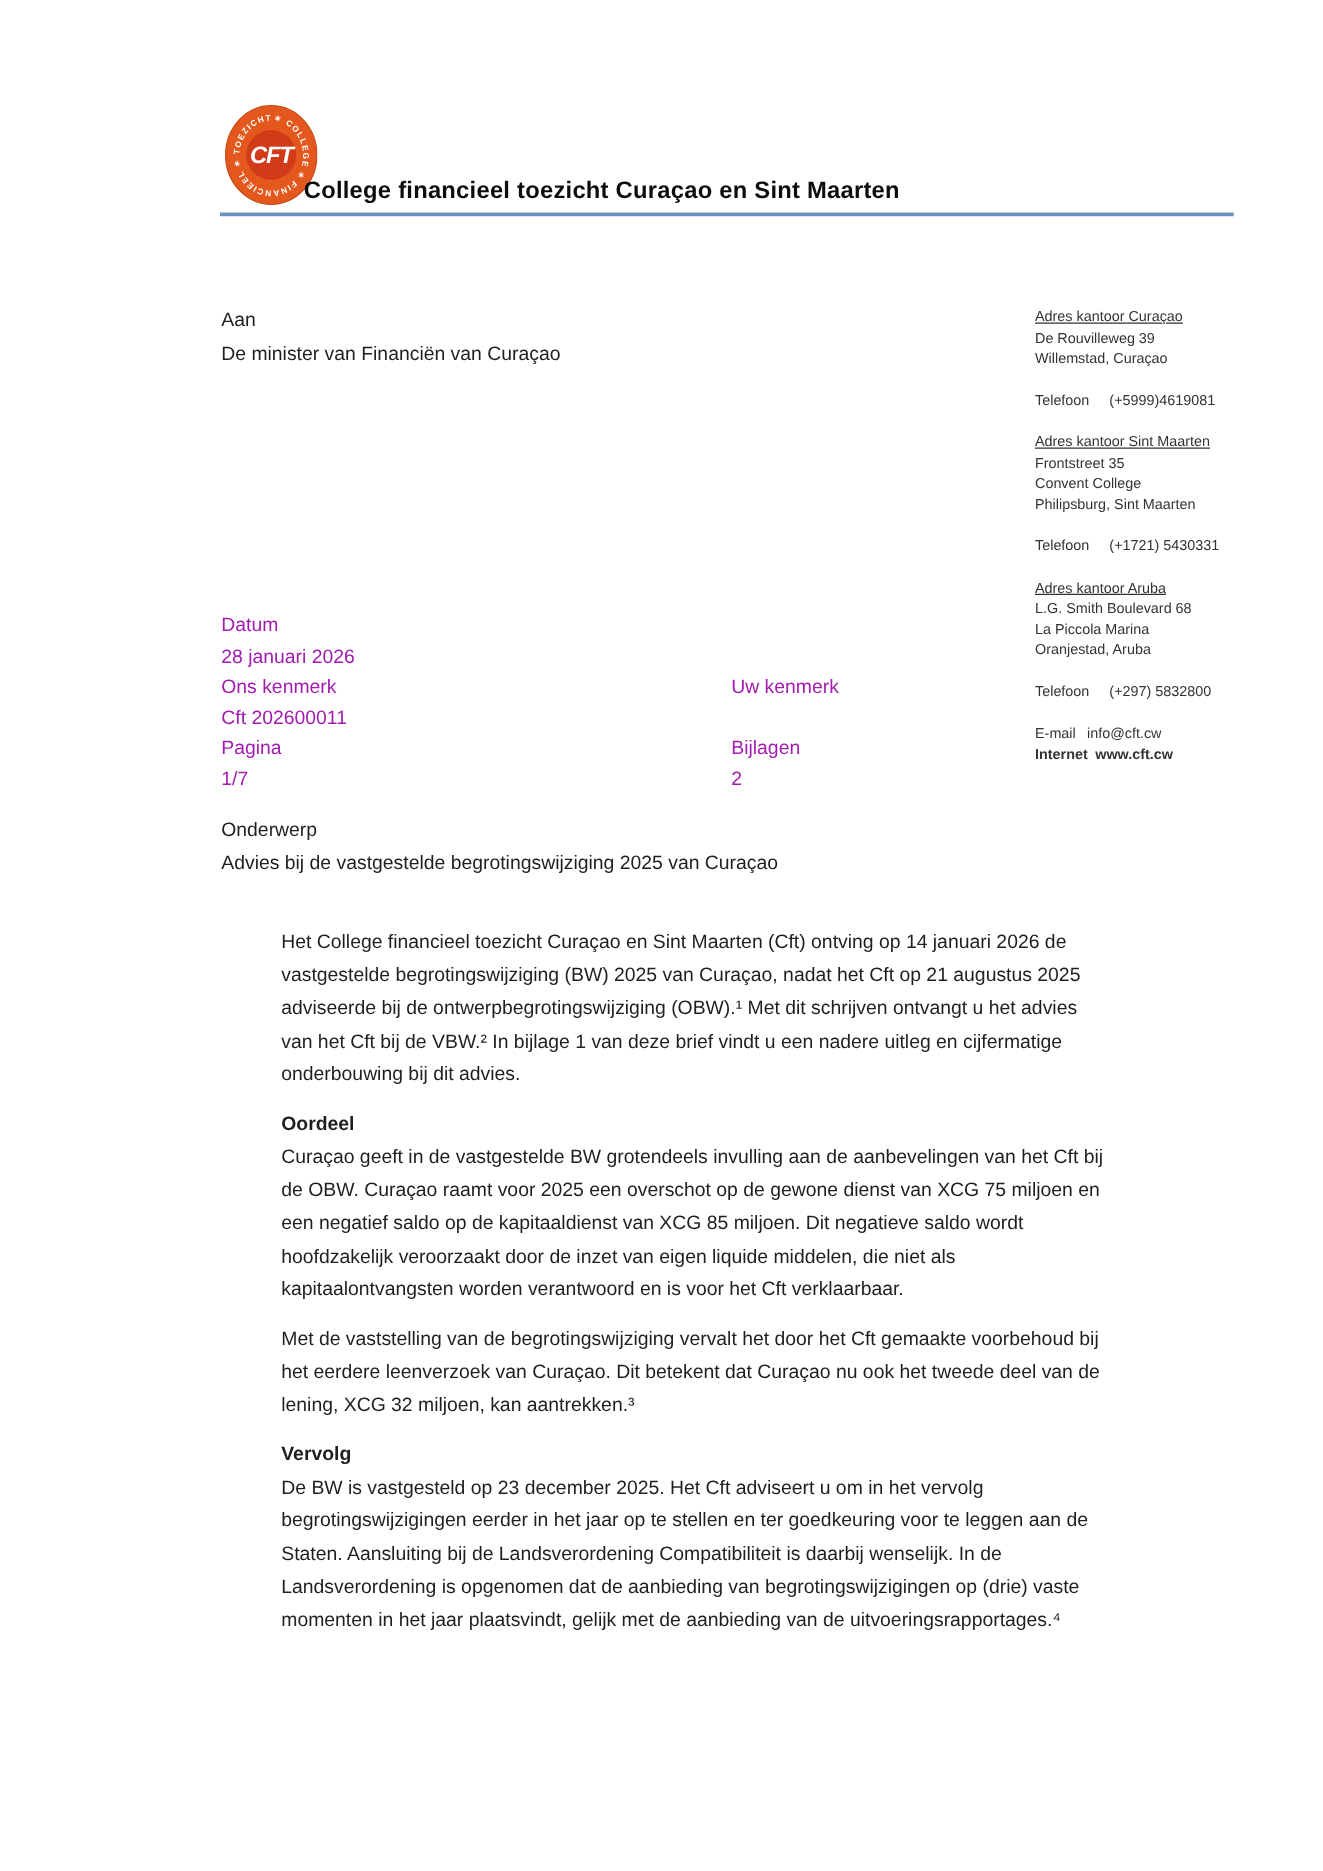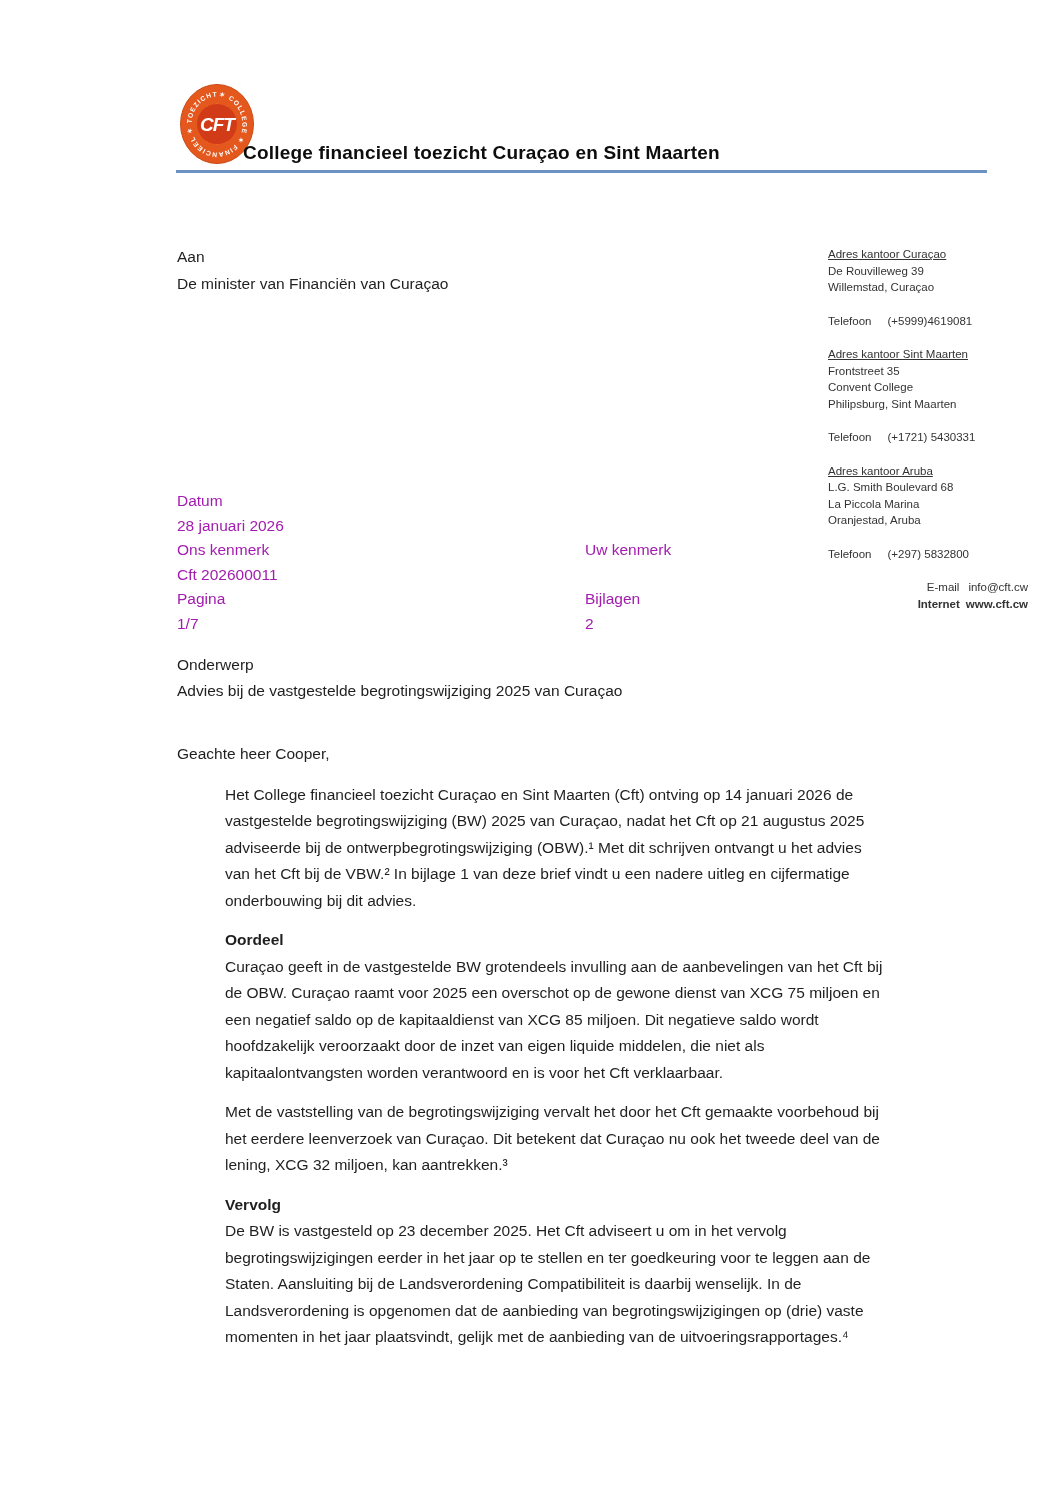--- a/index.html
+++ b/index.html
@@ -60,21 +60,21 @@
     top: 246px;
     width: 200px;
     font-size: 11.5px;
     line-height: 16.5px;
     color: #333333;
   }
   .office { margin-bottom: 17px; }
   .office-heading { text-decoration: underline; }
   .phone-row { display: flex; gap: 16px; margin-top: 17px; }
   .contact-block { margin-top: 14px; }
-  .contact-row { display: flex; gap: 9px; justify-content: flex-end; }
+  .contact-row { display: flex; gap: 9px; }
   .contact-row.internet { gap: 6px; font-weight: bold; }
 
   
   .meta-grid {
     position: absolute;
     left: 177px;
     top: 489px;
     width: 640px;
     display: grid;
     grid-template-columns: 408px auto;
@@ -206,21 +206,20 @@
     <div>1/7</div>
     <div>2</div>
   </div>
 
   <div class="subject">
     <div>Onderwerp</div>
     <div>Advies bij de vastgestelde begrotingswijziging 2025 van Curaçao</div>
   </div>
 
   <div class="letter-body">
-    <div class="salutation">Geachte heer Cooper,</div>
 
     <div class="letter-section">
       <p>Het College financieel toezicht Curaçao en Sint Maarten (Cft) ontving op 14 januari 2026 de vastgestelde begrotingswijziging (BW) 2025 van Curaçao, nadat het Cft op 21 augustus 2025 adviseerde bij de ontwerpbegrotingswijziging (OBW).¹ Met dit schrijven ontvangt u het advies van het Cft bij de VBW.² In bijlage 1 van deze brief vindt u een nadere uitleg en cijfermatige onderbouwing bij dit advies.</p>
     </div>
 
     <div class="letter-section">
       <div class="section-heading">Oordeel</div>
       <p>Curaçao geeft in de vastgestelde BW grotendeels invulling aan de aanbevelingen van het Cft bij de OBW. Curaçao raamt voor 2025 een overschot op de gewone dienst van XCG 75 miljoen en een negatief saldo op de kapitaaldienst van XCG 85 miljoen. Dit negatieve saldo wordt hoofdzakelijk veroorzaakt door de inzet van eigen liquide middelen, die niet als kapitaalontvangsten worden verantwoord en is voor het Cft verklaarbaar.</p>
     </div>
 

